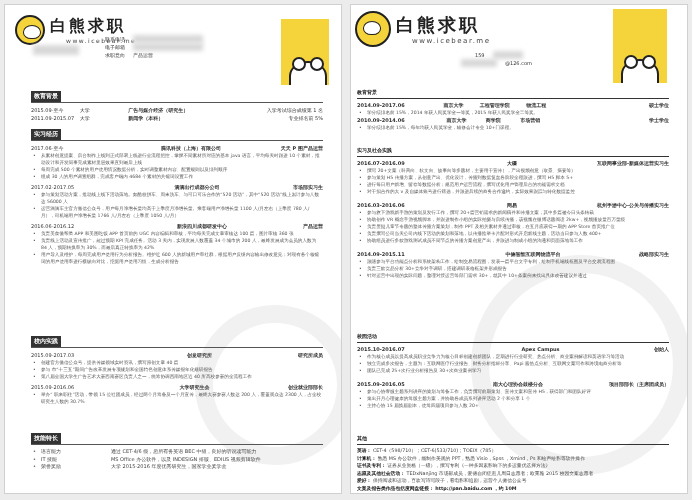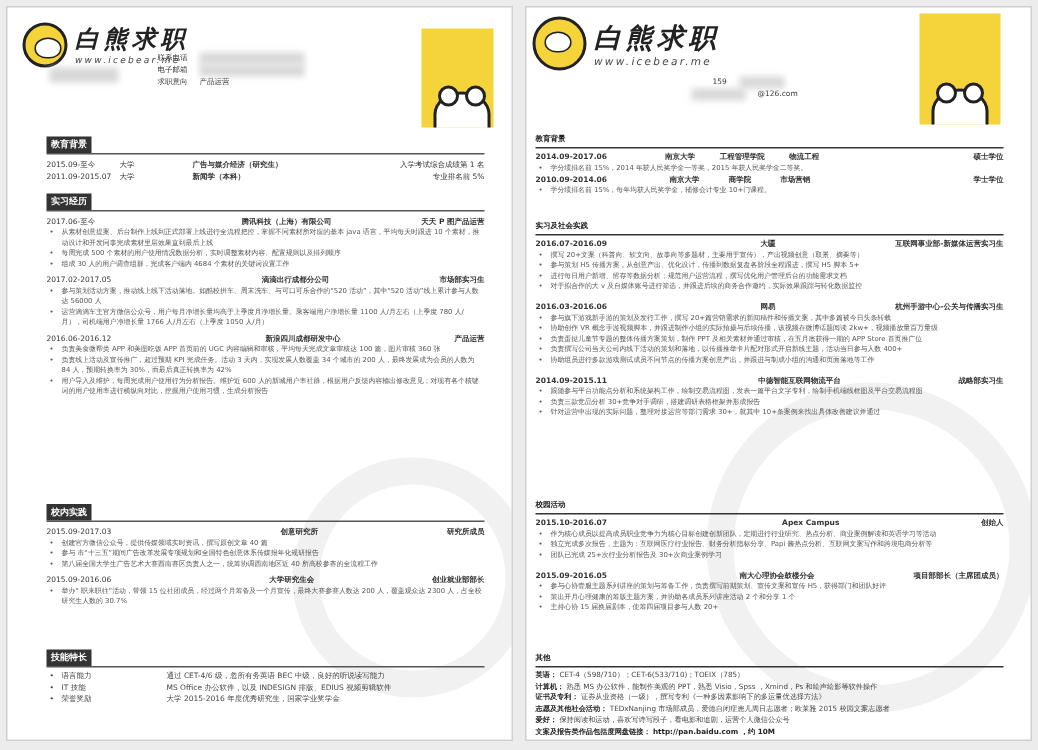--- a/index.html
+++ b/index.html
@@ -3,23 +3,23 @@
 <meta charset="utf-8">
 <style>
   * { box-sizing: border-box; margin: 0; padding: 0; }
   body { width: 692px; height: 500px; background: #ececec; font-family: "DejaVu Sans", sans-serif; overflow: hidden; position: relative; }
   .page { position: absolute; top: 4px; height: 490px; background: #fff; border: 1px solid #d0d0d0; overflow: hidden; }
   .page.left { left: 4px; width: 338px; }
   .page.right { left: 350px; width: 338px; }
   .logo { position: absolute; display: flex; align-items: center; }
   .bear-circle { width: 30px; height: 30px; border-radius: 50%; background: #f5d33a; border: 2px solid #222; position: relative; }
   .bear-circle::after { content: ""; position: absolute; left: 6px; top: 8px; width: 16px; height: 12px; background: #fff; border-radius: 50% 50% 45% 45%; border: 1px solid #222; }
-  .brand { margin-left: 5px; font-style: italic; }
+  .brand { margin-left: 5px; }
   .brand-name { font-size: 16px; font-weight: bold; letter-spacing: 3px; color: #222; }
-  .brand-url { font-size: 6px; letter-spacing: 1.5px; color: #444; }
+  .brand-url { font-size: 6px; letter-spacing: 1.5px; color: #444; margin-left: 16px; }
   .photo { position: absolute; background: #f5d33a; overflow: hidden; }
   .photo .bear { position: absolute; bottom: -6px; left: 8px; width: 38px; height: 30px; background: #fff; border: 2px solid #222; border-radius: 50% 50% 20% 20%; }
   .photo .bear::before, .photo .bear::after { content: ""; position: absolute; top: -6px; width: 10px; height: 10px; background: #fff; border: 2px solid #222; border-radius: 50%; }
   .photo .bear::before { left: 1px; } .photo .bear::after { right: 1px; }
   .blur { display: inline-block; background: #d8d8d8; filter: blur(2px); height: 8px; vertical-align: middle; }
   .contact { position: absolute; font-size: 5px; color: #333; line-height: 8px; }
   .contact .row { display: flex; gap: 8px; align-items: center; }
   .sec-title-l { display: inline-block; background: #333; color: #fff; font-size: 6px; font-weight: bold; padding: 1px 3px; }
   .sec-line-l { border-bottom: 1px solid #555; margin-bottom: 3px; }
   .sec-title-r { font-size: 5px; font-weight: bold; color: #222; }

